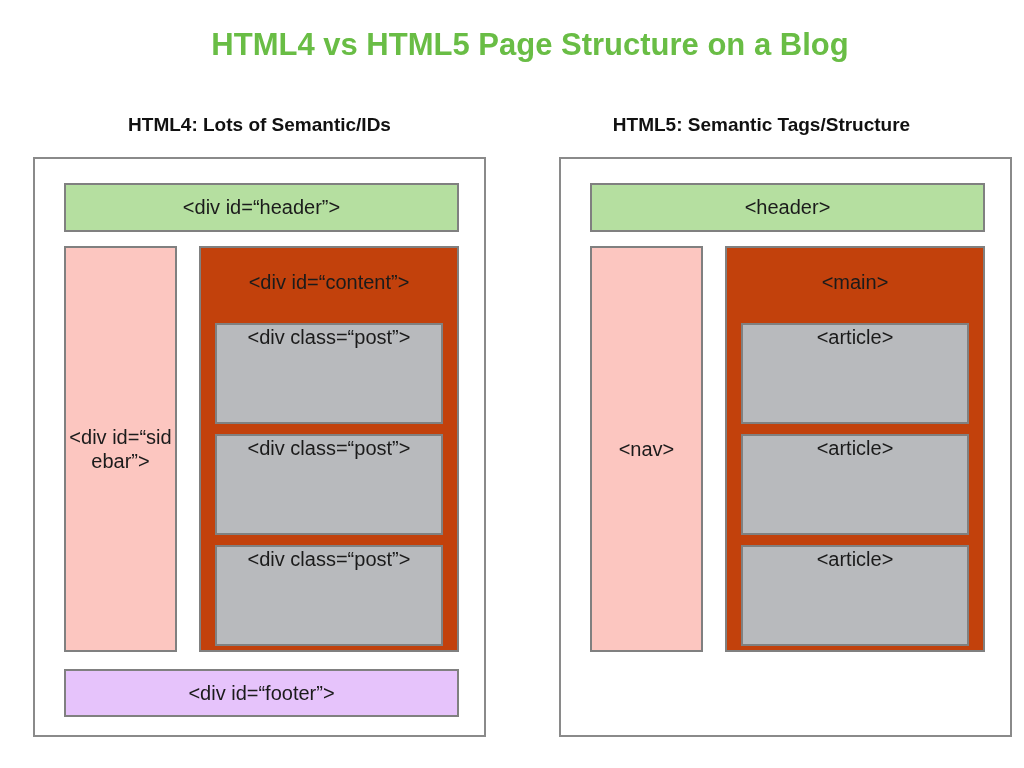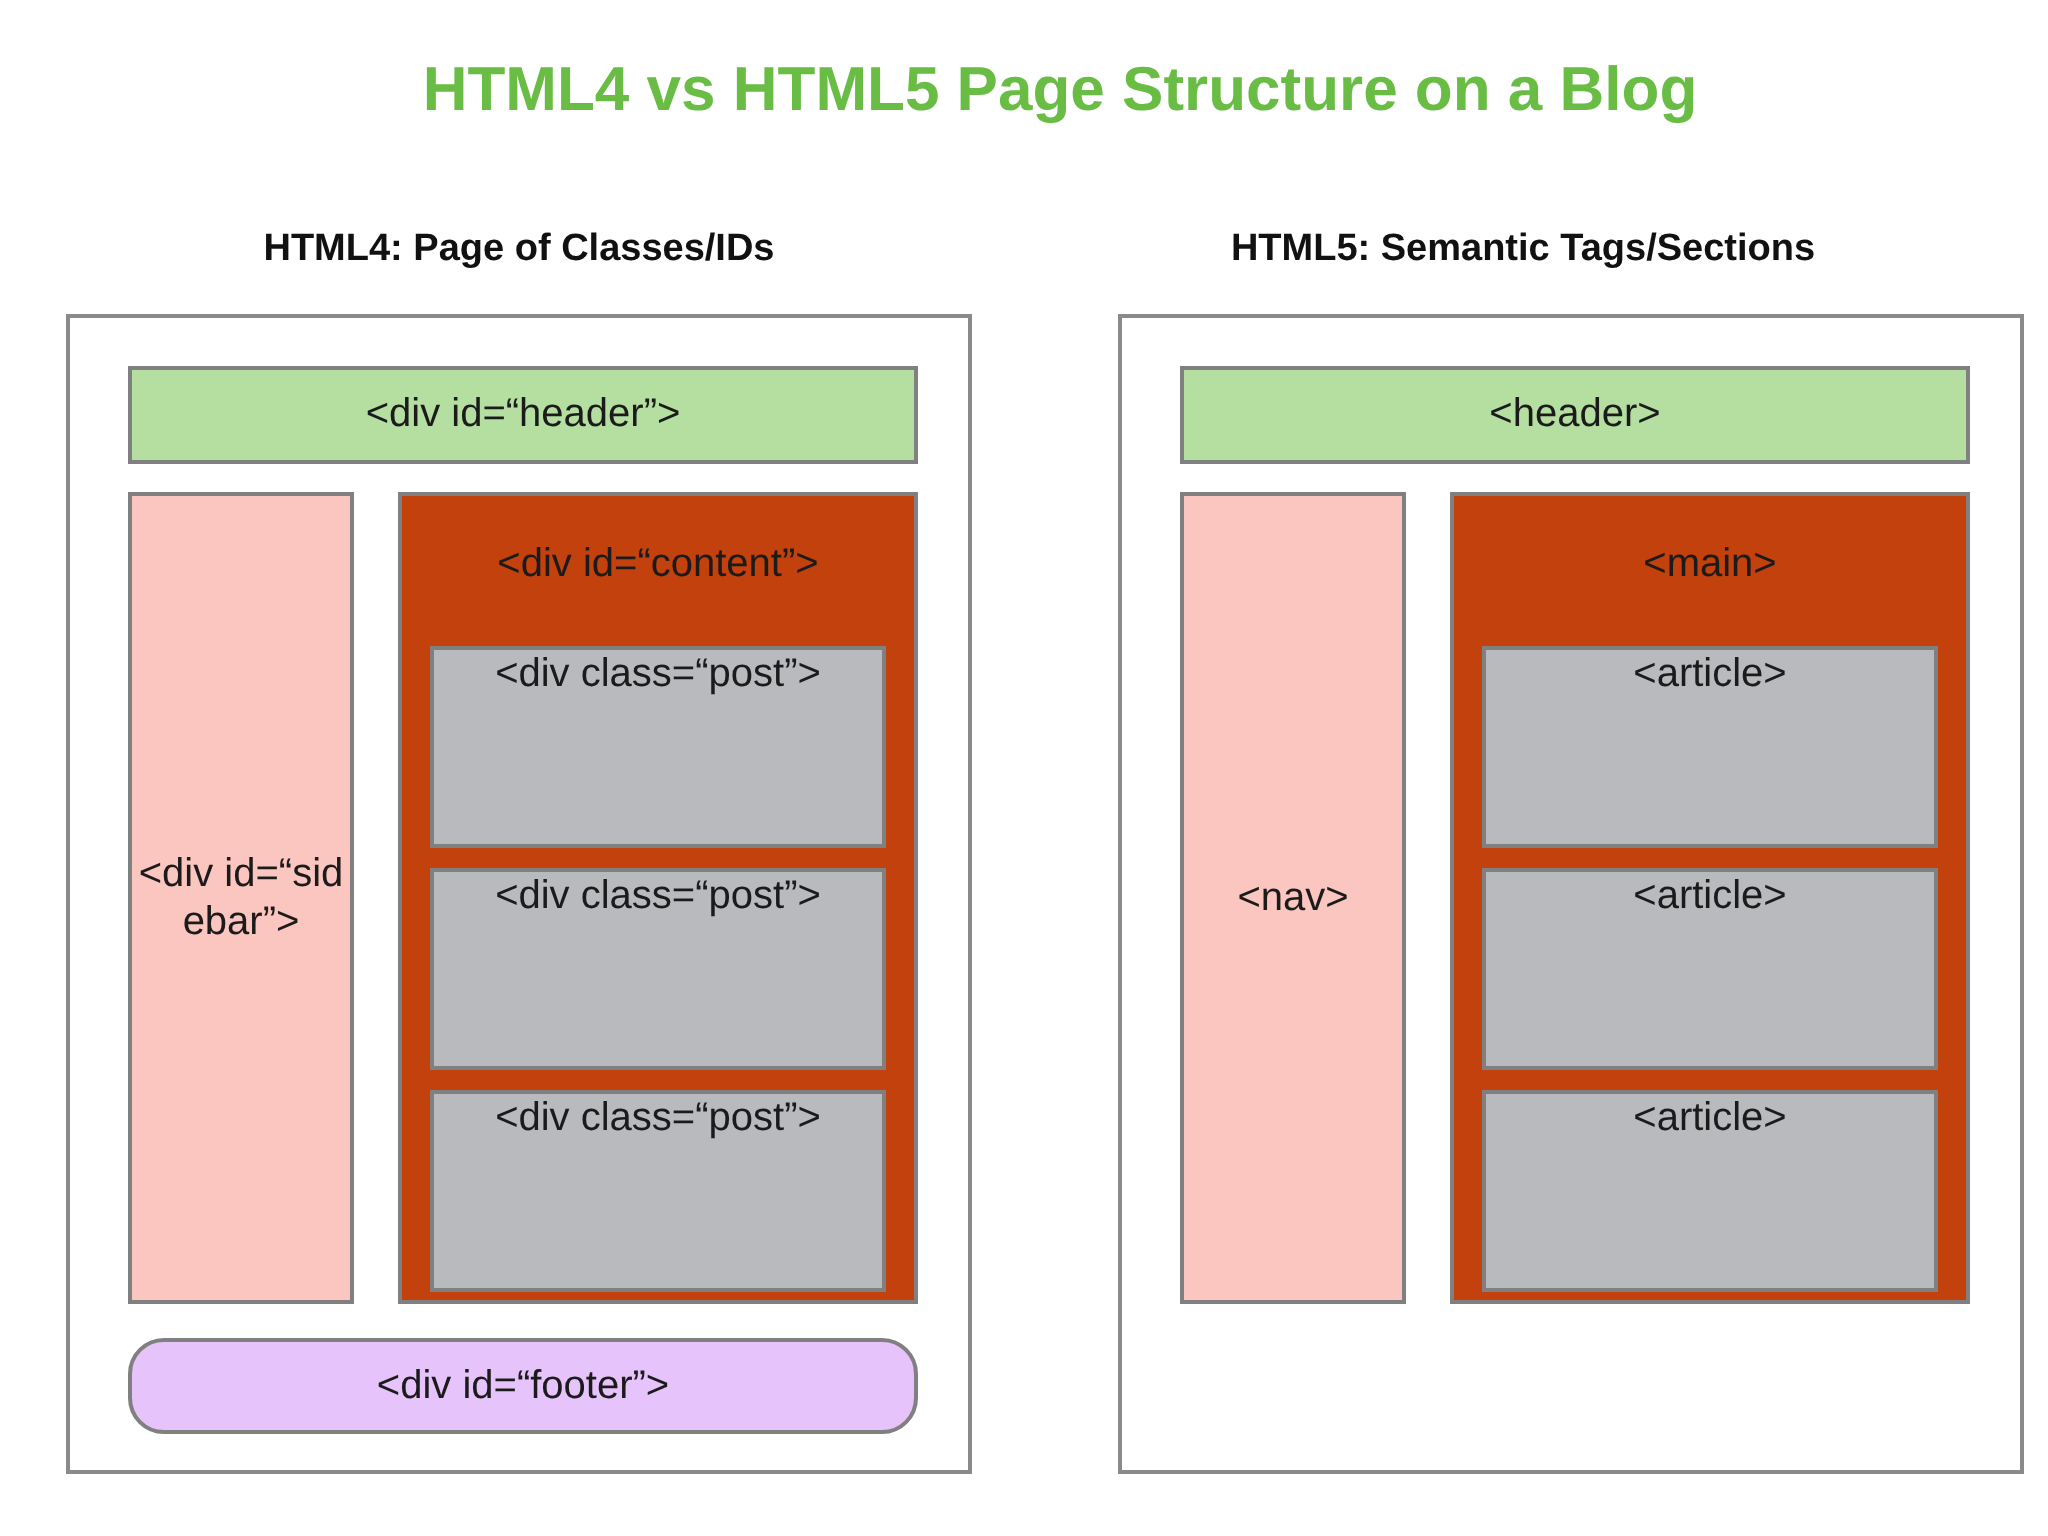--- a/index.html
+++ b/index.html
@@ -131,31 +131,30 @@
   .post-box.p1 { top: 75px; }
   .post-box.p2 { top: 186px; }
   .post-box.p3 { top: 297px; }
 
   
   .ftr-bar {
     left: 29px;
     top: 510px;
     width: 395px;
     height: 48px;
-    border-radius: 18px;
   }
 </style>
 </head>
 <body>
 
 <div class="slide-title">HTML4 vs HTML5 Page Structure on a Blog</div>
 
-<div class="col-heading left">HTML4: Page of Classes/IDs</div>
-
-<div class="col-heading right">HTML5: Semantic Tags/Sections</div>
+<div class="col-heading left">HTML4: Lots of Semantic/IDs</div>
+
+<div class="col-heading right">HTML5: Semantic Tags/Structure</div>
 
 <div class="panel left">
 
   <div class="box box-header hdr-bar">
     <span>&lt;div id=“header”&gt;</span>
   </div>
 
   <div class="box box-sidebar side-col">
     <span class="txt">&lt;div id=“sidebar”&gt;</span>
   </div>

